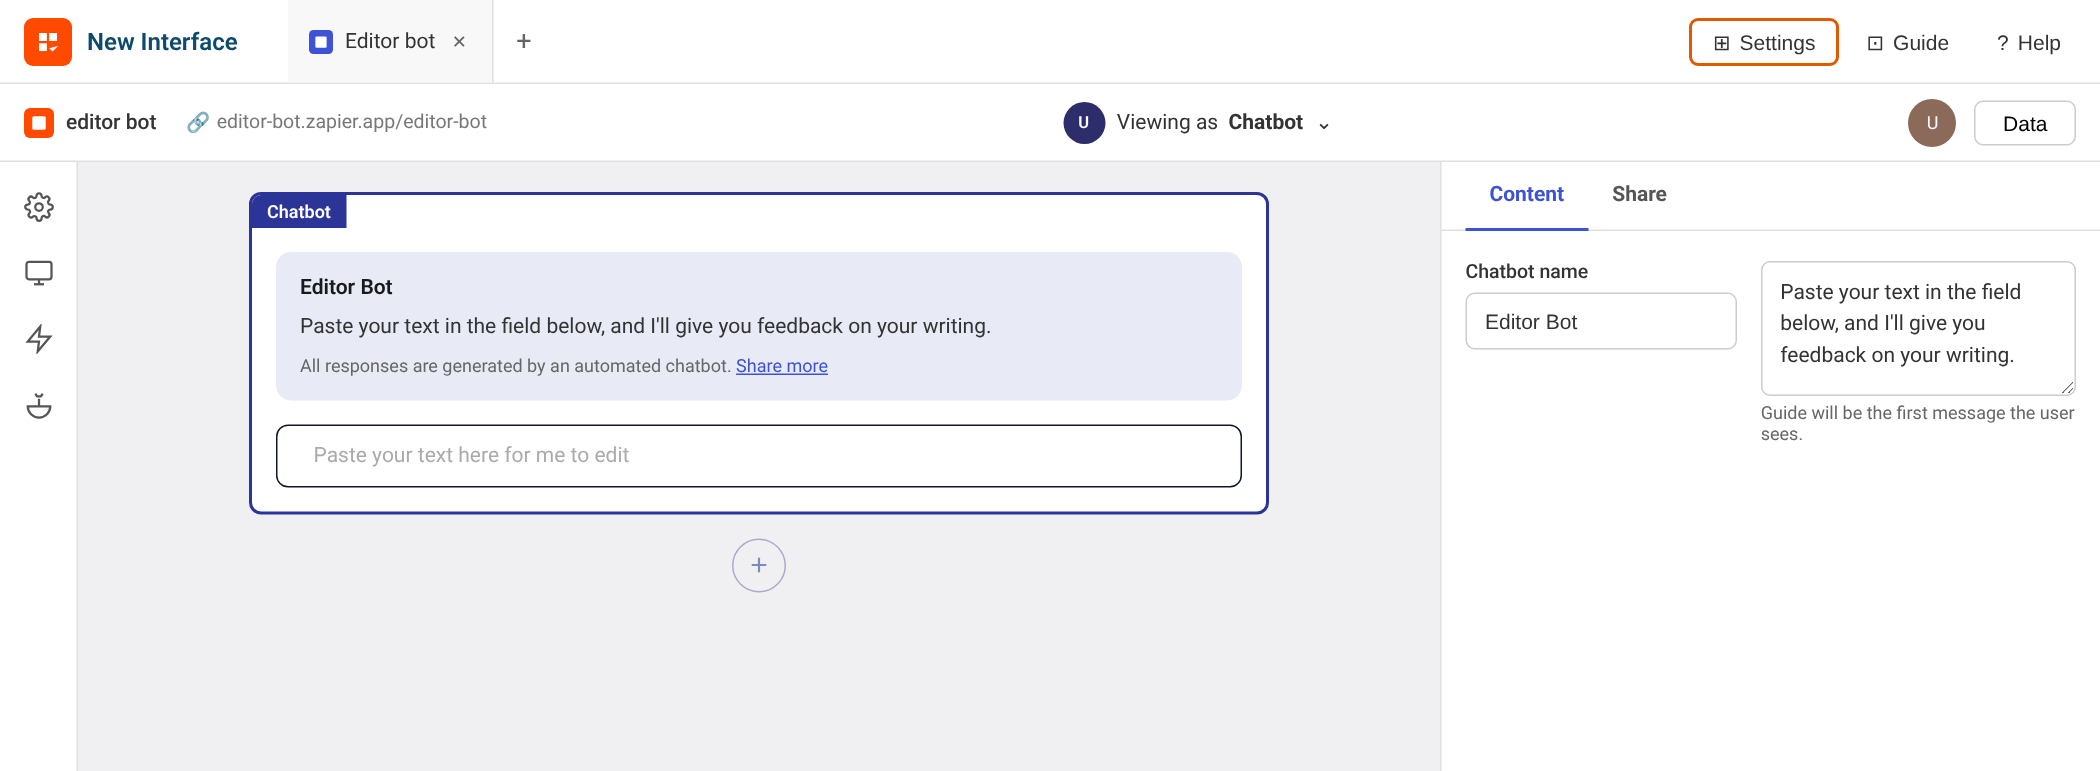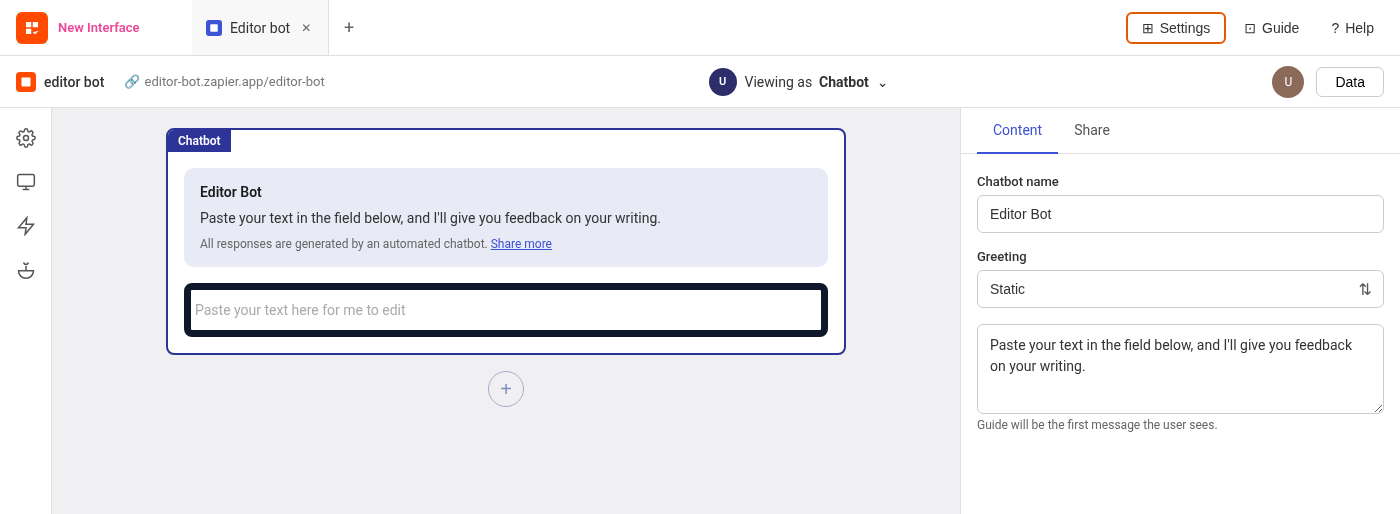--- a/index.html
+++ b/index.html
@@ -25,23 +25,23 @@
     .brand-icon {
       width: 32px;
       height: 32px;
       background: #ff4a00;
       border-radius: 6px;
       display: flex; align-items: center; justify-content: center;
       flex-shrink: 0;
     }
     .brand-icon svg { width: 18px; height: 18px; }
     .brand-name {
-      font-size: 13px;
+      font-size: 16px;
       font-weight: 600;
-      color: #ec4899;
+      color: #0c4a6e;
       text-align: right;
     }
     .tab-bar {
       display: flex;
       align-items: center;
       height: 100%;
       flex: 1;
     }
     .tab {
       display: flex;
@@ -255,23 +255,23 @@
     }
     .chat-disclaimer {
       font-size: 12px;
       color: #666;
     }
     .chat-disclaimer a {
       color: #3d52d5;
     }
     .chat-input-area {
       background: #fff;
-      border: 7px solid #0f172a;
+      border: 1px solid #0f172a;
       border-radius: 8px;
-      padding: 12px 4px;
+      padding: 12px 24px;
       color: #aaa;
       font-size: 14px;
     }
     .canvas-add-btn {
       margin-top: 16px;
       width: 36px;
       height: 36px;
       border-radius: 50%;
       border: 1px solid #aac;
       background: transparent;
@@ -291,34 +291,33 @@
       overflow-y: auto;
     }
     .panel-tabs {
       display: flex;
       border-bottom: 1px solid #e0e0e0;
       padding: 0 16px;
     }
     .panel-tab {
       padding: 14px 16px;
       font-size: 14px;
-      font-weight: 400;
+      font-weight: 700;
       color: #555;
       cursor: pointer;
       border-bottom: 2px solid transparent;
       margin-bottom: -1px;
     }
     .panel-tab.active {
       color: #3d52d5;
       border-bottom-color: #3d52d5;
     }
     .panel-body {
       padding: 20px 16px;
       display: flex;
-      flex-direction: column;
       gap: 16px;
     }
     .field-label {
       font-size: 13px;
       font-weight: 500;
       color: #333;
       margin-bottom: 6px;
     }
     .field-input {
       width: 100%;
@@ -500,29 +499,19 @@
     <div class="panel-tabs">
       <div class="panel-tab active">Content</div>
       <div class="panel-tab">Share</div>
     </div>
     <div class="panel-body">
       <div class="field-group">
         <label class="field-label">Chatbot name</label>
         <input class="field-input" type="text" value="Editor Bot" style="">
       </div>
       <div class="field-group">
-        <label class="field-label">Greeting</label>
-        <div class="field-select-wrap">
-          <select class="field-select">
-            <option>Static</option>
-            <option>Dynamic</option>
-          </select>
-          <span class="select-arrow">⇅</span>
-        </div>
-      </div>
-      <div class="field-group">
         <textarea class="field-textarea" style="">Paste your text in the field below, and I'll give you feedback on your writing.</textarea>
         <span class="field-hint">Guide will be the first message the user sees.</span>
       </div>
     </div>
   </div>
 
 </div>
 
 </body></html>

